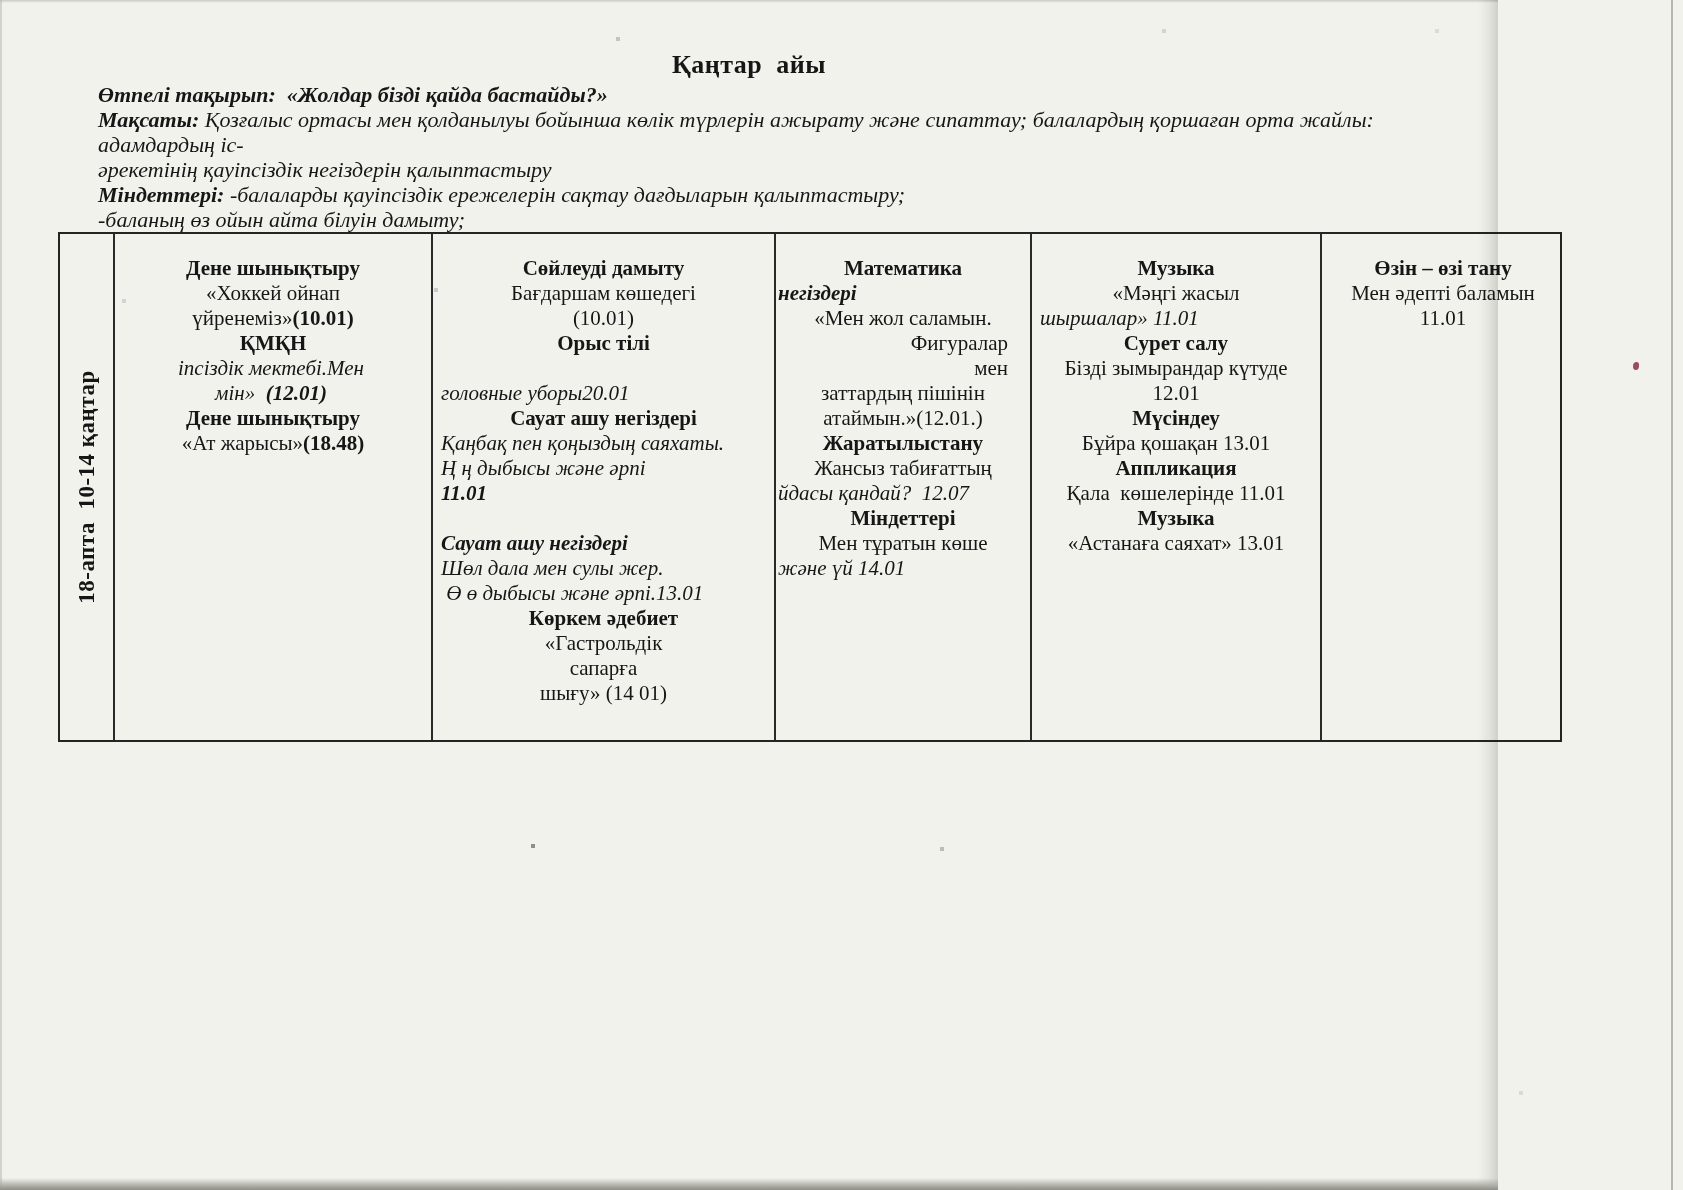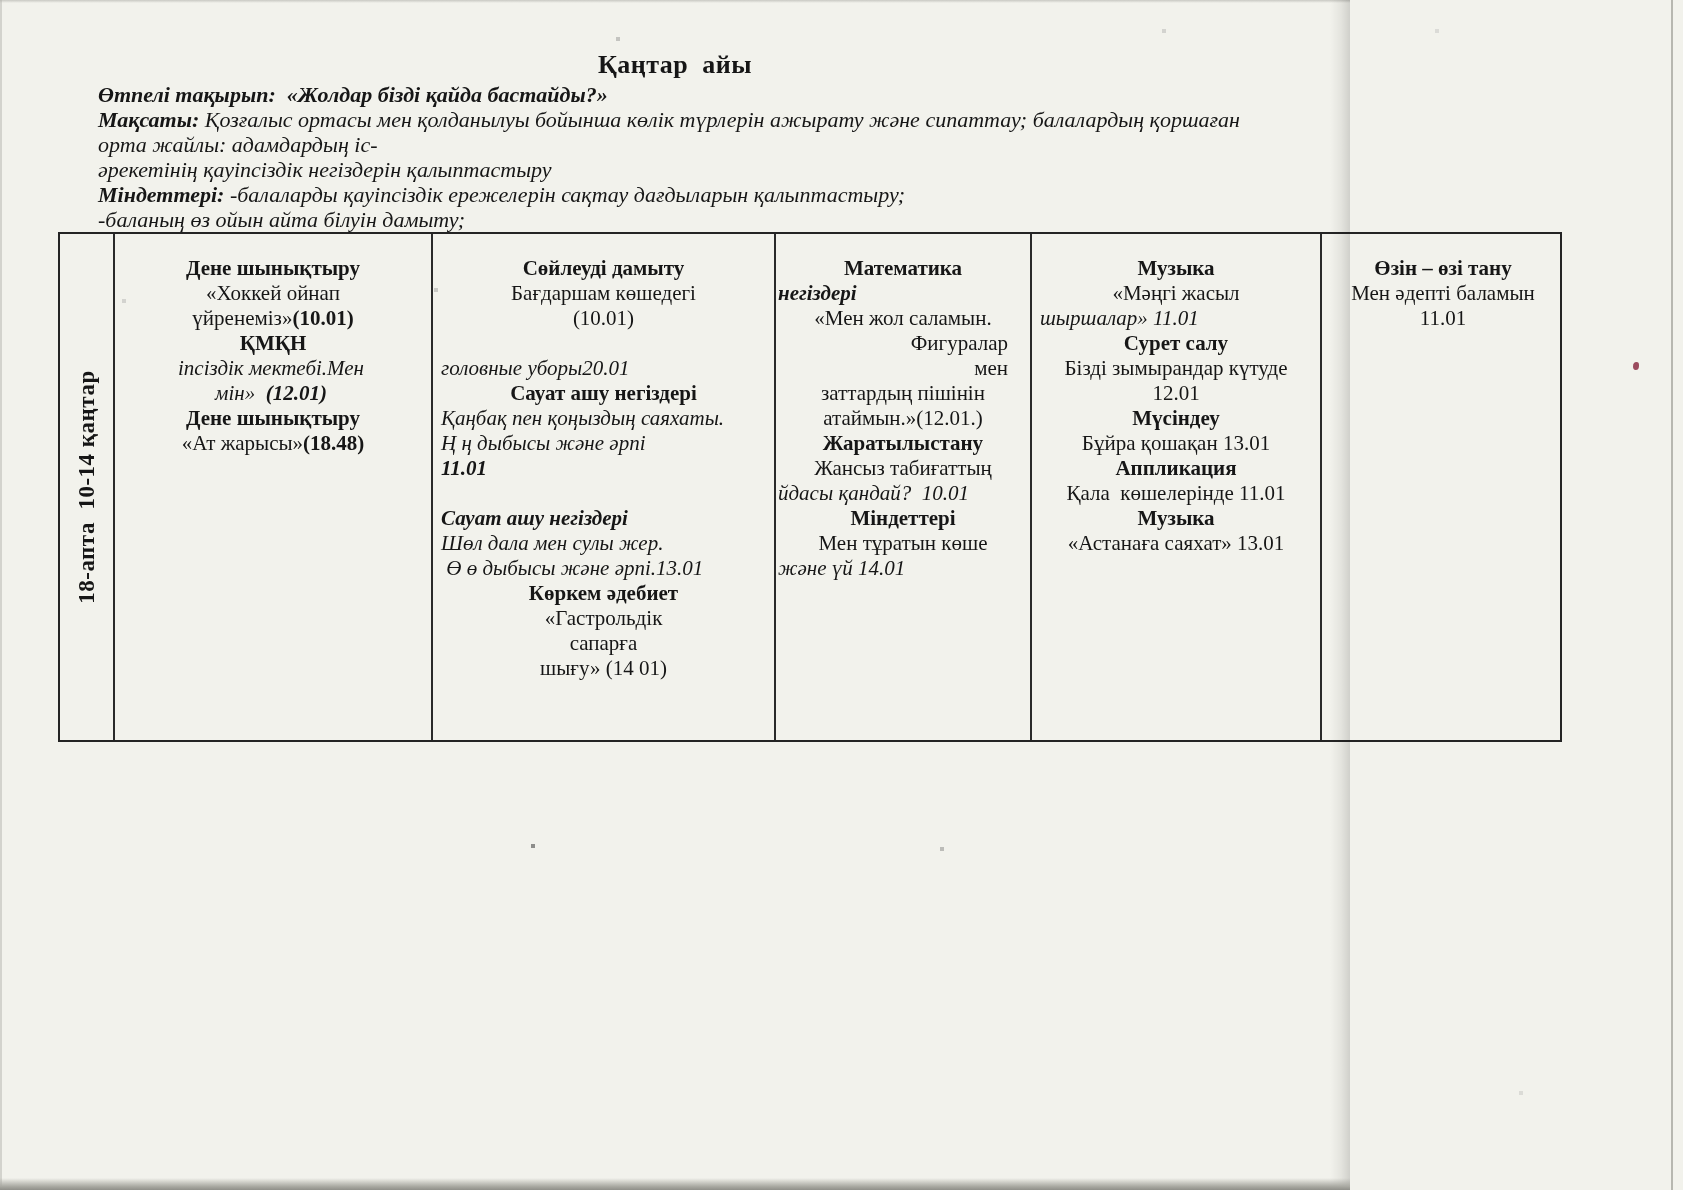--- a/index.html
+++ b/index.html
@@ -3,21 +3,21 @@
 <meta charset="utf-8">
 <style>
   html,body{margin:0;padding:0;}
   body{
     width:1683px;height:1190px;
     background:#f2f2ec;
     font-family:"Liberation Serif","DejaVu Serif",serif;
     color:#161616;
     overflow:hidden;
   }
-  .page{position:relative;width:1350px;height:1190px;}
+  .page{position:relative;width:1498px;height:1190px;}
 
   
   .doc-title{
     position:absolute;top:50px;left:0;width:100%;
     text-align:center;font-weight:bold;font-size:26px;
     letter-spacing:.5px;white-space:pre;
   }
   .intro{
     position:absolute;top:82px;left:98px;right:70px;
     font-size:22px;line-height:26px;white-space:pre-wrap;
@@ -104,20 +104,21 @@
         <div class="line a-c"><span class="b">ҚМҚН</span></div>
         <div class="line a-l"><span>іпсіздік мектебі.Мен</span></div>
         <div class="line a-l"><span>мін»  </span><span class="b">(12.01)</span></div>
         <div class="line a-c"><span class="b">Дене шынықтыру</span></div>
         <div class="line a-c"><span>«Ат жарысы»</span><span class="b">(18.48)</span></div>
       </div>
     <div class="cell plan-col col-2">
         <div class="line a-c"><span class="b">Сөйлеуді дамыту</span></div>
         <div class="line a-c"><span>Бағдаршам көшедегі</span></div>
         <div class="line a-c"><span>(10.01)</span></div>
+        <div class="line a-c"><span class="b">Орыс тілі</span></div>
         <div class="line a-c">&nbsp;</div>
         <div class="line a-l"><span>головные уборы20.01</span></div>
         <div class="line a-c"><span class="b">Сауат ашу негіздері</span></div>
         <div class="line a-l"><span>Қаңбақ пен қоңыздың саяхаты.</span></div>
         <div class="line a-l"><span>Ң ң дыбысы және әрпі</span></div>
         <div class="line a-l"><span class="b">11.01</span></div>
         <div class="line a-c">&nbsp;</div>
         <div class="line a-l"><span class="b">Сауат ашу негіздері</span></div>
         <div class="line a-l"><span>Шөл дала мен сулы жер.</span></div>
         <div class="line a-l"><span> Ө ө дыбысы және әрпі.13.01</span></div>
@@ -129,21 +130,21 @@
     <div class="cell plan-col col-3">
         <div class="line a-c"><span class="b">Математика</span></div>
         <div class="line a-l"><span class="b">негіздері</span></div>
         <div class="line a-c"><span>«Мен жол саламын.</span></div>
         <div class="line a-r"><span>Фигуралар</span></div>
         <div class="line a-r"><span>мен</span></div>
         <div class="line a-c"><span>заттардың пішінін</span></div>
         <div class="line a-c"><span>атаймын.»(12.01.)</span></div>
         <div class="line a-c"><span class="b">Жаратылыстану</span></div>
         <div class="line a-c"><span>Жансыз табиғаттың</span></div>
-        <div class="line a-l"><span>йдасы қандай?  10.01</span></div>
+        <div class="line a-l"><span>йдасы қандай?  12.07</span></div>
         <div class="line a-c"><span class="b">Міндеттері</span></div>
         <div class="line a-c"><span>Мен тұратын көше</span></div>
         <div class="line a-l"><span>және үй 14.01</span></div>
       </div>
     <div class="cell plan-col col-4">
         <div class="line a-c"><span class="b">Музыка</span></div>
         <div class="line a-c"><span>«Мәңгі жасыл</span></div>
         <div class="line a-l"><span>шыршалар» 11.01</span></div>
         <div class="line a-c"><span class="b">Сурет салу</span></div>
         <div class="line a-c"><span>Бізді зымырандар күтуде</span></div>

